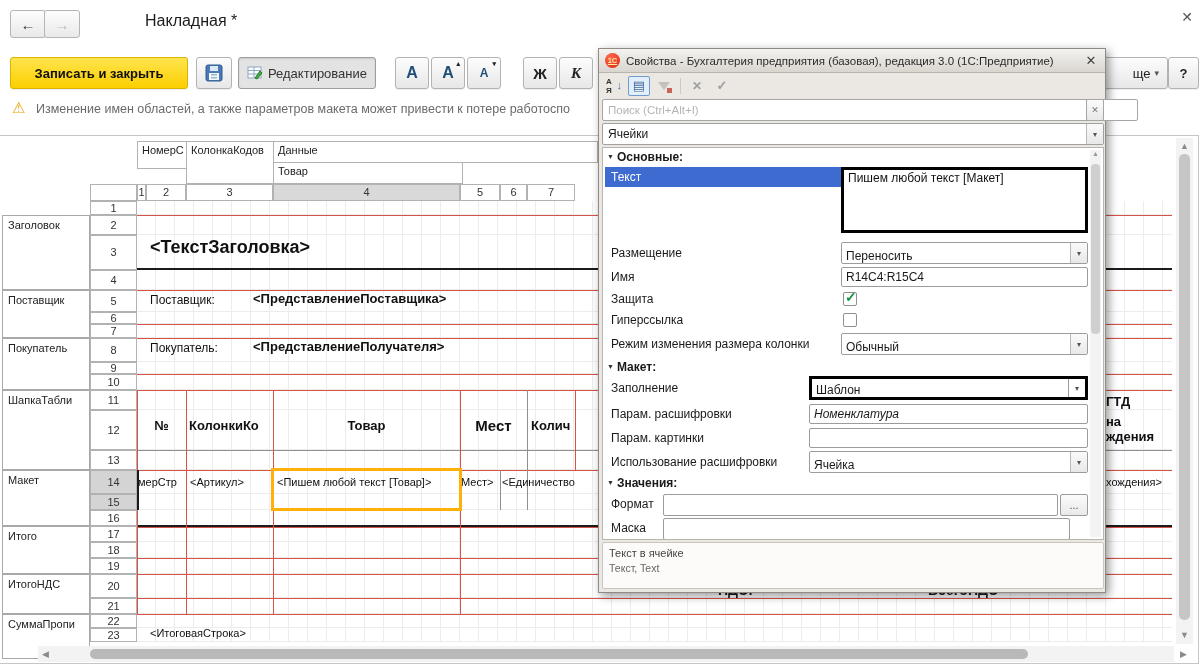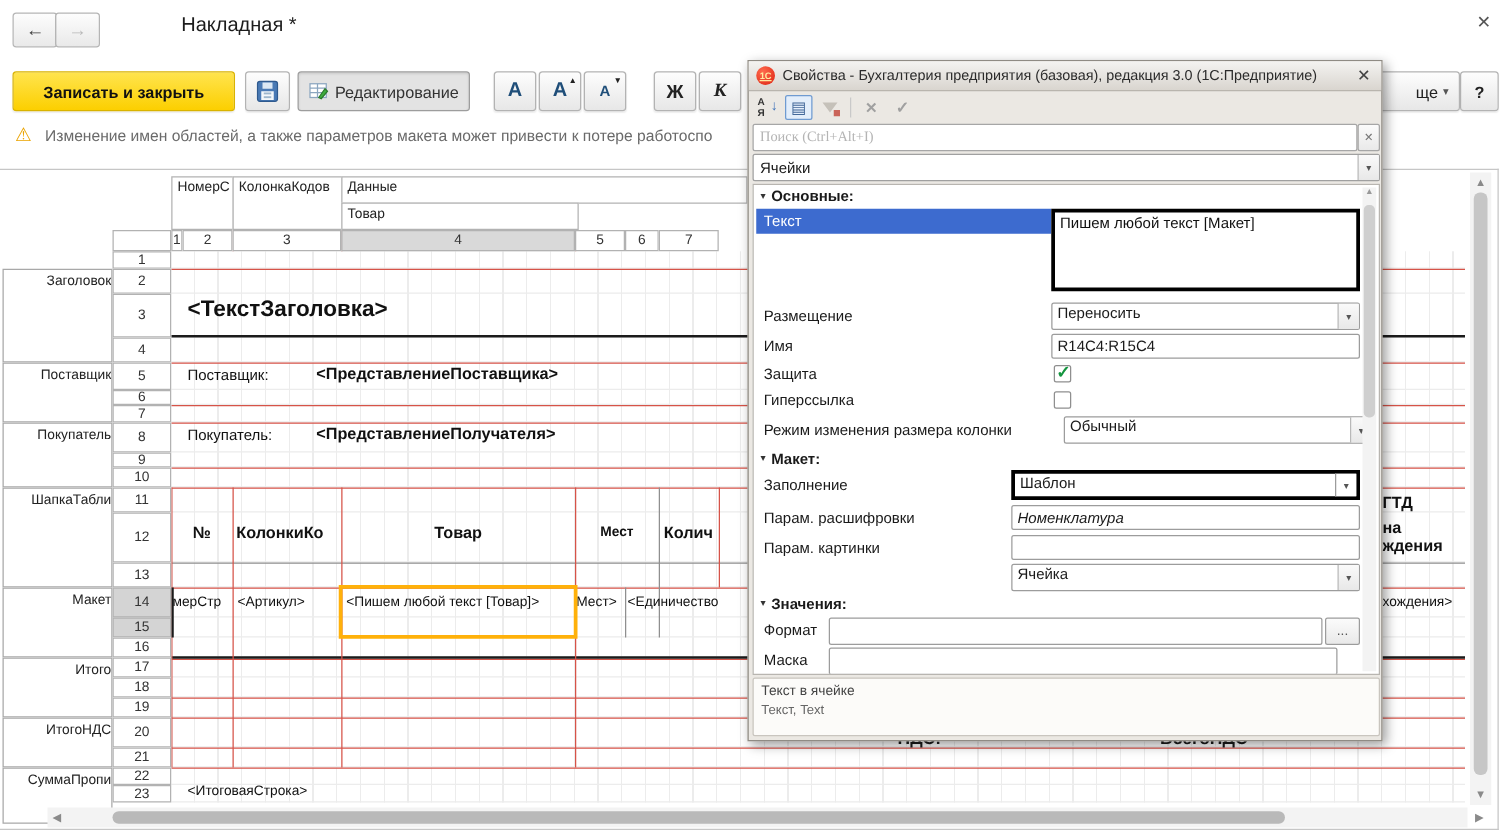--- a/index.html
+++ b/index.html
@@ -48,21 +48,21 @@
             padding:2px 0 0 4px;box-sizing:border-box;overflow:hidden;white-space:nowrap;z-index:3;}
   .colcell{position:absolute;top:48px;height:17px;border:1px solid #b2b2b2;box-sizing:border-box;background:#fff;
            font-size:11px;color:#333;text-align:center;line-height:15px;overflow:hidden;z-index:3;}
   .colcell.sel{background:#d9d9d9;}
   .rowhdr{position:absolute;left:90px;width:47px;border:1px solid #b2b2b2;box-sizing:border-box;background:#fff;
           font-size:11px;color:#333;text-align:center;overflow:hidden;z-index:3;}
   .rowhdr.sel{background:#d4d4d4;}
   .corner{position:absolute;left:90px;top:48px;width:47px;height:17px;border:1px solid #b2b2b2;
           box-sizing:border-box;background:#fff;z-index:3;}
   .secbox{position:absolute;left:2px;width:88px;border:1px solid #a8a8a8;box-sizing:border-box;background:#fff;
-          font-size:11px;color:#222;padding:3px 0 0 5px;overflow:hidden;white-space:nowrap;z-index:3;text-align:right;}
+          font-size:11px;color:#222;padding:3px 0 0 5px;overflow:hidden;white-space:nowrap;z-index:3;}
   .ctext{position:absolute;z-index:3;white-space:nowrap;color:#111;}
   .sel-ring{position:absolute;left:271px;top:332px;width:191px;height:43px;border:3px solid #ffb10a;
             box-sizing:border-box;z-index:4;}
   .peek{position:absolute;z-index:5;font-weight:bold;font-size:14px;white-space:nowrap;}
   
   .sb-track-h{position:absolute;left:38px;top:510px;width:1136px;height:16px;background:#f3f3f3;z-index:6;}
   .sb-thumb-h{position:absolute;left:90px;top:513px;width:938px;height:10px;background:#b9b9b9;border-radius:5px;z-index:7;}
   .sb-track-v{position:absolute;left:1176px;top:2px;width:17px;height:506px;background:#f3f3f3;z-index:6;}
   .sb-thumb-v{position:absolute;left:1179px;top:18px;width:11px;height:466px;background:#c6c6c6;border-radius:5px;z-index:7;}
   .sb-ar{position:absolute;z-index:8;font-size:9px;color:#8a8a8a;line-height:10px;}
@@ -87,23 +87,23 @@
   .icon-sort .s2{position:absolute;left:3px;bottom:1px;font-size:8px;font-weight:bold;color:#333;}
   .icon-sort .s3{position:absolute;right:3px;top:3px;font-size:11px;color:#3a6fb8;}
   .icon-cat::before{content:"\25A4";font-size:13px;color:#44699a;}
   .icon-funnel{position:relative;opacity:.75;}
   .icon-funnel .tri{width:0;height:0;border-left:6px solid transparent;border-right:6px solid transparent;
                     border-top:8px solid #b9b4ac;}
   .icon-funnel .dot{position:absolute;right:3px;bottom:3px;width:5px;height:5px;background:#c0392b;}
   .ticon.tx::before{content:"\2715";color:#a0a0a0;font-size:12px;font-weight:bold;}
   .ticon.tc::before{content:"\2713";color:#a0a0a0;font-size:13px;font-weight:bold;}
   .tsep{width:1px;height:16px;background:#c9c9c9;margin:0 2px;}
-  .dsearch{position:absolute;left:3px;top:50px;width:484px;height:22px;box-sizing:border-box;
+  .dsearch{position:absolute;left:3px;top:50px;width:536px;height:22px;box-sizing:border-box;
            border:1px solid #a6a6a6;border-radius:2px;background:#fff;font-size:11.5px;padding:0 5px;
-           font-family:Liberation Serif, serif;color:#333;}
+           font-family:Liberation Sans, sans-serif;color:#333;}
   .dsearch::placeholder{color:#b4b4b4;}
   .dsearch-x{position:absolute;left:487px;top:50px;width:18px;height:22px;box-sizing:border-box;
              border:1px solid #a6a6a6;border-radius:2px;background:linear-gradient(#fbfbfb,#e9e9e9);
              display:flex;align-items:center;justify-content:center;font-size:9px;color:#777;}
   .dsearch-x::before{content:"\2715";}
   .dscope{position:absolute;left:3px;top:74px;width:502px;height:22px;box-sizing:border-box;
           border:1px solid #a0a0a0;border-radius:2px;background:#fff;display:flex;align-items:center;gap:48px;}
   .dscope .v{flex:1;font-size:12px;padding-left:5px;}
   .cbtn{width:17px;height:100%;border-left:1px solid #b8b8b8;background:linear-gradient(#fafafa,#e8e8e8);
         display:flex;align-items:center;justify-content:center;font-size:8px;color:#555;box-sizing:border-box;}
@@ -111,21 +111,21 @@
   .dcontent{position:absolute;left:3px;top:98px;width:502px;height:393px;background:#fff;
             border:1px solid #b8b5b0;box-sizing:border-box;overflow:hidden;}
   .ghdr{position:absolute;left:4px;font-size:12px;font-weight:bold;color:#1a1a1a;}
   .ghdr::before{content:"\25BC";font-size:7px;margin-right:3px;vertical-align:2px;color:#333;}
   .dlabel{position:absolute;left:8px;font-size:12px;color:#1a1a1a;line-height:22px;white-space:nowrap;}
   .selrow{position:absolute;left:2px;top:19px;width:236px;height:20px;background:#3d6bcf;color:#fff;
           font-size:12px;line-height:20px;padding-left:6px;box-sizing:border-box;}
   .bigedit{position:absolute;left:238px;top:19px;width:247px;height:66px;border:3px solid #000;background:#fff;
            box-sizing:border-box;font-size:12px;padding:1px 4px;color:#111;}
   .combo{position:absolute;height:22px;background:#fff;border:1px solid #9c9c9c;border-radius:2px;
-         display:flex;align-items:flex-start;box-sizing:border-box;}
+         display:flex;align-items:flex-end;box-sizing:border-box;}
   .combo .v{flex:1;font-size:12px;padding-left:4px;white-space:nowrap;overflow:hidden;}
   .combo.hl{border:3px solid #000;height:24px;border-radius:0;}
   .dinput{position:absolute;height:20px;background:#fff;border:1px solid #9c9c9c;border-radius:2px;
           box-sizing:border-box;font-size:12px;padding:0 4px;display:flex;align-items:center;white-space:nowrap;}
   .cb{position:absolute;width:14px;height:14px;border:1px solid #8f8f8f;border-radius:2px;background:#fff;box-sizing:border-box;}
   .cb.on::after{content:"\2713";position:absolute;left:1px;top:-4px;color:#14953f;font-weight:bold;font-size:14px;}
   .morebtn{position:absolute;height:22px;border:1px solid #9c9c9c;border-radius:2px;
            background:linear-gradient(#fbfbfb,#e9e9e9);display:flex;align-items:center;justify-content:center;
            font-size:11px;color:#555;box-sizing:border-box;}
   .mask-arr{position:absolute;left:489px;top:374px;font-size:9px;color:#777;}
@@ -190,40 +190,40 @@
   <div class="btn btn-help">?</div>
 
   <span class="warn-ico"></span>
   <div class="warn-text">Изменение имен областей, а также параметров макета может привести к потере работоспо</div>
 
   <div id="sheet">
     <div id="gridArea"></div>
     <div id="stripesMount"></div>
     <div id="linesMount"></div>
 
-    <div class="namedbox" style="left:137px;top:5px;width:50px;height:43px;">НомерС</div>
+    <div class="namedbox" style="left:137px;top:5px;width:50px;height:28px;">НомерС</div>
     <div class="namedbox" style="left:186px;top:5px;width:88px;height:43px;">КолонкаКодов</div>
     <div class="namedbox" style="left:273px;top:5px;width:325px;height:22px;">Данные</div>
     <div class="namedbox" style="left:273px;top:26px;width:190px;height:22px;">Товар</div>
 
     <div class="corner"></div>
     <div id="colsMount"></div>
     <div id="rowsMount"></div>
     <div id="secMount"></div>
 
     <div class="ctext" style="left:150px;top:101px;font-size:18px;font-weight:bold;">&lt;ТекстЗаголовка&gt;</div>
     <div class="ctext" style="left:150px;top:157px;font-size:12px;">Поставщик:</div>
     <div class="ctext" style="left:253px;top:155px;font-size:13px;font-weight:bold;">&lt;ПредставлениеПоставщика&gt;</div>
     <div class="ctext" style="left:150px;top:205px;font-size:12px;">Покупатель:</div>
     <div class="ctext" style="left:253px;top:203px;font-size:13px;font-weight:bold;">&lt;ПредставлениеПолучателя&gt;</div>
 
     <div class="ctext" style="left:137px;top:254px;width:49px;height:72px;line-height:72px;text-align:center;font-size:13px;font-weight:bold;">№</div>
     <div class="ctext" style="left:189px;top:254px;width:82px;height:72px;line-height:72px;font-size:13px;font-weight:bold;overflow:hidden;">КолонкиКо</div>
     <div class="ctext" style="left:273px;top:254px;width:187px;height:72px;line-height:72px;text-align:center;font-size:13px;font-weight:bold;">Товар</div>
-    <div class="ctext" style="left:460px;top:254px;width:67px;height:72px;line-height:72px;text-align:center;font-size:11px;font-weight:bold;">Мест</div>
+    <div class="ctext" style="left:460px;top:254px;width:67px;height:72px;line-height:72px;text-align:center;font-size:15px;font-weight:bold;">Мест</div>
     <div class="ctext" style="left:531px;top:254px;height:72px;line-height:72px;font-size:13px;font-weight:bold;">Колич</div>
     <div class="ctext" style="left:1106px;top:258px;font-size:13px;font-weight:bold;">ГТД</div>
     <div class="ctext" style="left:1106px;top:278px;font-size:13px;font-weight:bold;">на</div>
     <div class="ctext" style="left:1106px;top:293px;font-size:13px;font-weight:bold;">ждения</div>
 
     <div class="ctext" style="left:138px;top:334px;width:47px;height:24px;line-height:24px;font-size:11px;overflow:hidden;">мерСтр</div>
     <div class="ctext" style="left:190px;top:334px;height:24px;line-height:24px;font-size:11px;">&lt;Артикул&gt;</div>
     <div class="ctext" style="left:277px;top:334px;height:24px;line-height:24px;font-size:11px;">&lt;Пишем любой текст [Товар]&gt;</div>
     <div class="ctext" style="left:461px;top:334px;height:24px;line-height:24px;font-size:11px;">Мест&gt;</div>
     <div class="ctext" style="left:502px;top:334px;height:24px;line-height:24px;font-size:11px;">&lt;Единичество</div>
@@ -379,39 +379,40 @@
       <div class="dlabel" style="top:118px;">Имя</div>
       <div class="dinput" style="left:238px;top:119px;width:247px;">R14C4:R15C4</div>
 
       <div class="dlabel" style="top:140px;">Защита</div>
       <div class="cb on" style="left:240px;top:144px;"></div>
 
       <div class="dlabel" style="top:161px;">Гиперссылка</div>
       <div class="cb" style="left:240px;top:165px;"></div>
 
       <div class="dlabel" style="top:185px;">Режим изменения размера колонки</div>
-      <div class="combo" style="left:248px;top:185px;width:247px;">
+      <div class="combo" style="left:238px;top:185px;width:247px;">
         <span class="v">Обычный</span>
         <span class="cbtn"></span>
       </div>
 
       <div class="ghdr" style="top:212px;">Макет:</div>
 
       <div class="dlabel" style="top:229px;">Заполнение</div>
       <div class="combo hl" style="left:206px;top:228px;width:279px;">
         <span class="v">Шаблон</span>
         <span class="cbtn" style="background:#fff;border-left:1px solid #9c9c9c;"></span>
       </div>
 
       <div class="dlabel" style="top:255px;">Парам. расшифровки</div>
       <div class="dinput" style="left:206px;top:256px;width:279px;font-style:italic;">Номенклатура</div>
 
       <div class="dlabel" style="top:279px;">Парам. картинки</div>
       <div class="dinput" style="left:206px;top:280px;width:279px;"></div>
 
+      <div class="dlabel" style="top:303px;">Использование расшифровки</div>
       <div class="combo" style="left:206px;top:303px;width:279px;">
         <span class="v">Ячейка</span>
         <span class="cbtn"></span>
       </div>
 
       <div class="ghdr" style="top:328px;">Значения:</div>
 
       <div class="dlabel" style="top:345px;">Формат</div>
       <div class="dinput" style="left:60px;top:346px;width:395px;height:22px;"></div>
       <div class="morebtn" style="left:457px;top:346px;width:28px;">...</div>

